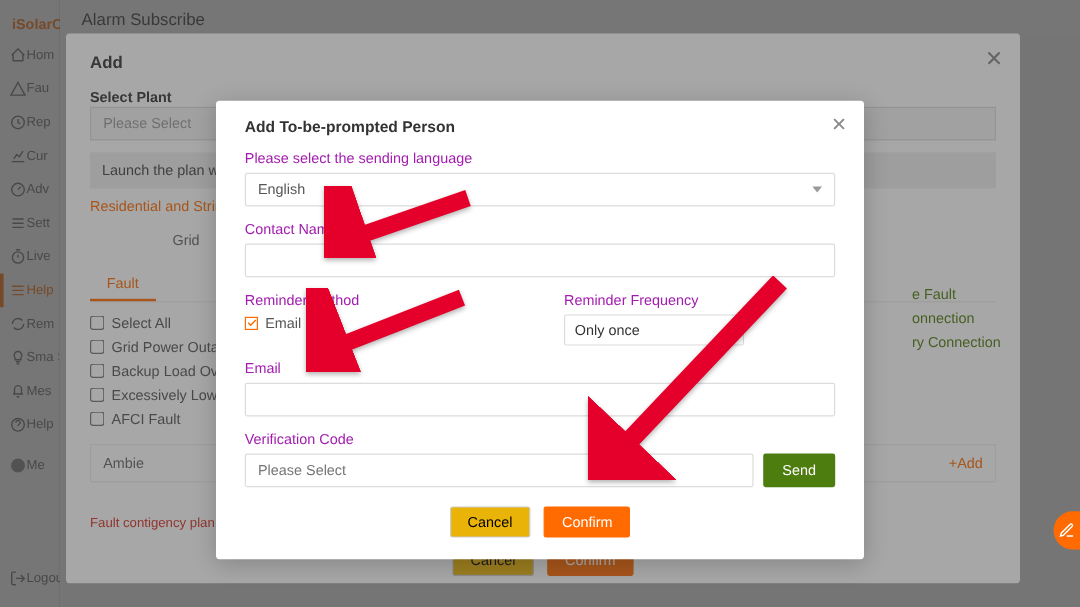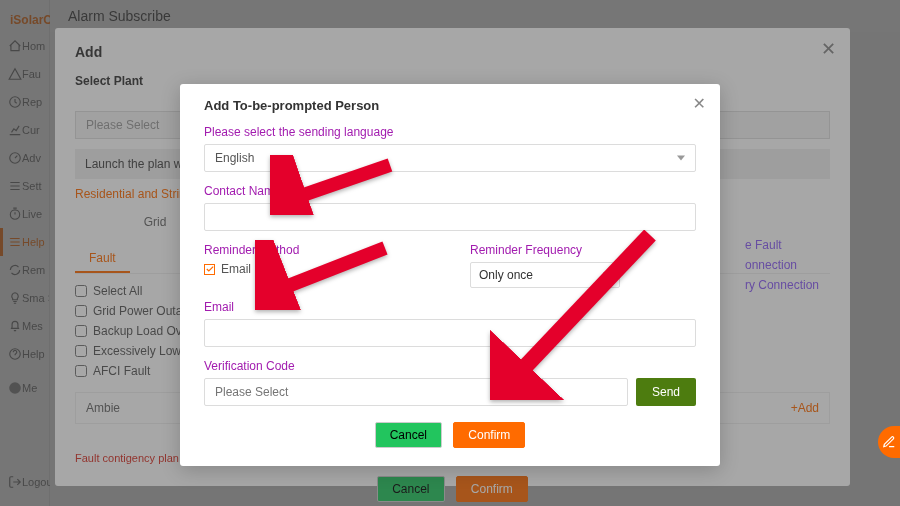--- a/index.html
+++ b/index.html
@@ -14,36 +14,36 @@
 .nav-item svg { width: 14px; height: 14px; flex-shrink: 0; }
 .logout { position: absolute; bottom: 10px; left: 0; width: 50px; }
 
 .main { flex: 1; background: #fafafa; }
 .page-title { padding: 8px 18px; font-size: 14px; color: #333; background: #fff; }
 
 .modal-backdrop { position: absolute; inset: 0; background: rgba(60,60,60,0.45); }
 .modal1 { position: absolute; top: 28px; left: 55px; right: 50px; bottom: 20px; background: #fff; border-radius: 3px; padding: 16px 20px; }
 .modal1 h3 { font-size: 14px; font-weight: bold; margin-bottom: 14px; }
 .modal1 .close1 { position: absolute; top: 10px; right: 14px; font-size: 18px; color: #888; cursor: pointer; }
-.sel-plant-label { font-size: 12px; font-weight: bold; margin-bottom: 23px; }
+.sel-plant-label { font-size: 12px; font-weight: bold; margin-bottom: 1px; }
 .sel-plant { width: 100%; border: 1px solid #ddd; background: #f5f5f5; padding: 6px 10px; color: #999; font-size: 12px; margin-bottom: 10px; }
 .launch-bar { background: #eee; padding: 8px 10px; font-size: 12px; color: #444; margin-bottom: 8px; }
 .sect-title { color: #ff6b00; font-size: 12px; margin-bottom: 8px; }
 .tabs { display: flex; gap: 0; border-bottom: 1px solid #eee; margin-bottom: 10px; }
 .tab { padding: 6px 14px; font-size: 12px; color: #666; cursor: pointer; }
 .tab.active { color: #ff6b00; border-bottom: 2px solid #ff6b00; margin-top: 36px; }
 .checks { display: flex; flex-direction: column; gap: 6px; margin-bottom: 14px; }
 .ck { display: flex; align-items: center; gap: 6px; font-size: 12px; color: #555; }
 .ck input { width: 12px; height: 12px; }
-.right-col { position: absolute; right: 31px; top: 210px; display: flex; flex-direction: column; gap: 6px; font-size: 12px; color: #8b5cf6; }
+.right-col { position: absolute; right: 16px; top: 210px; display: flex; flex-direction: column; gap: 6px; font-size: 12px; color: #4d7c0f; }
 .name-bar { border: 1px solid #eee; padding: 8px 10px; font-size: 12px; color: #666; display: flex; justify-content: space-between; align-items: center; }
 .add-link { color: #ff6b00; cursor: pointer; }
 .note { color: #d93025; font-size: 11px; margin-top: 28px; }
 .modal1-footer { text-align: center; margin-top: 12px; }
-.btn { display: inline-block; padding: 5px 14px; font-size: 12px; border: 1px solid #ccc; background: #22c55e; cursor: pointer; border-radius: 2px; margin: 0 4px; }
+.btn { display: inline-block; padding: 5px 14px; font-size: 12px; border: 1px solid #ccc; background: #eab308; cursor: pointer; border-radius: 2px; margin: 0 4px; }
 .btn.primary { background: #ff6b00; border-color: #ff6b00; color: #fff; }
 .del-btn { position: absolute; top: 30px; right: 52px; color: #ff6b00; border: 1px solid #ff6b00; padding: 4px 10px; font-size: 12px; background: #fff; border-radius: 2px; }
 .n-btn { position: absolute; top: 60px; right: 52px; border: 1px solid #ccc; padding: 4px 10px; font-size: 12px; background: #fff; border-radius: 2px; }
 
 .modal2-backdrop { position: absolute; inset: 0; background: rgba(60,60,60,0.45); }
 .modal2 { position: absolute; top: 84px; left: 180px; width: 540px; background: #fff; border-radius: 3px; padding: 14px 24px 18px; box-shadow: 0 4px 20px rgba(0,0,0,0.2); }
 .modal2 h4 { font-size: 13px; font-weight: bold; margin-bottom: 12px; }
 .modal2 .close2 { position: absolute; top: 10px; right: 14px; font-size: 16px; color: #888; cursor: pointer; }
 .fld-label { font-size: 12px; font-weight: normal; color: #a21caf; margin-bottom: 5px; display: block; }
 .fld-input, .fld-select { width: 100%; border: 1px solid #dcdcdc; padding: 6px 10px; font-size: 12px; background: #fff; border-radius: 2px; }

